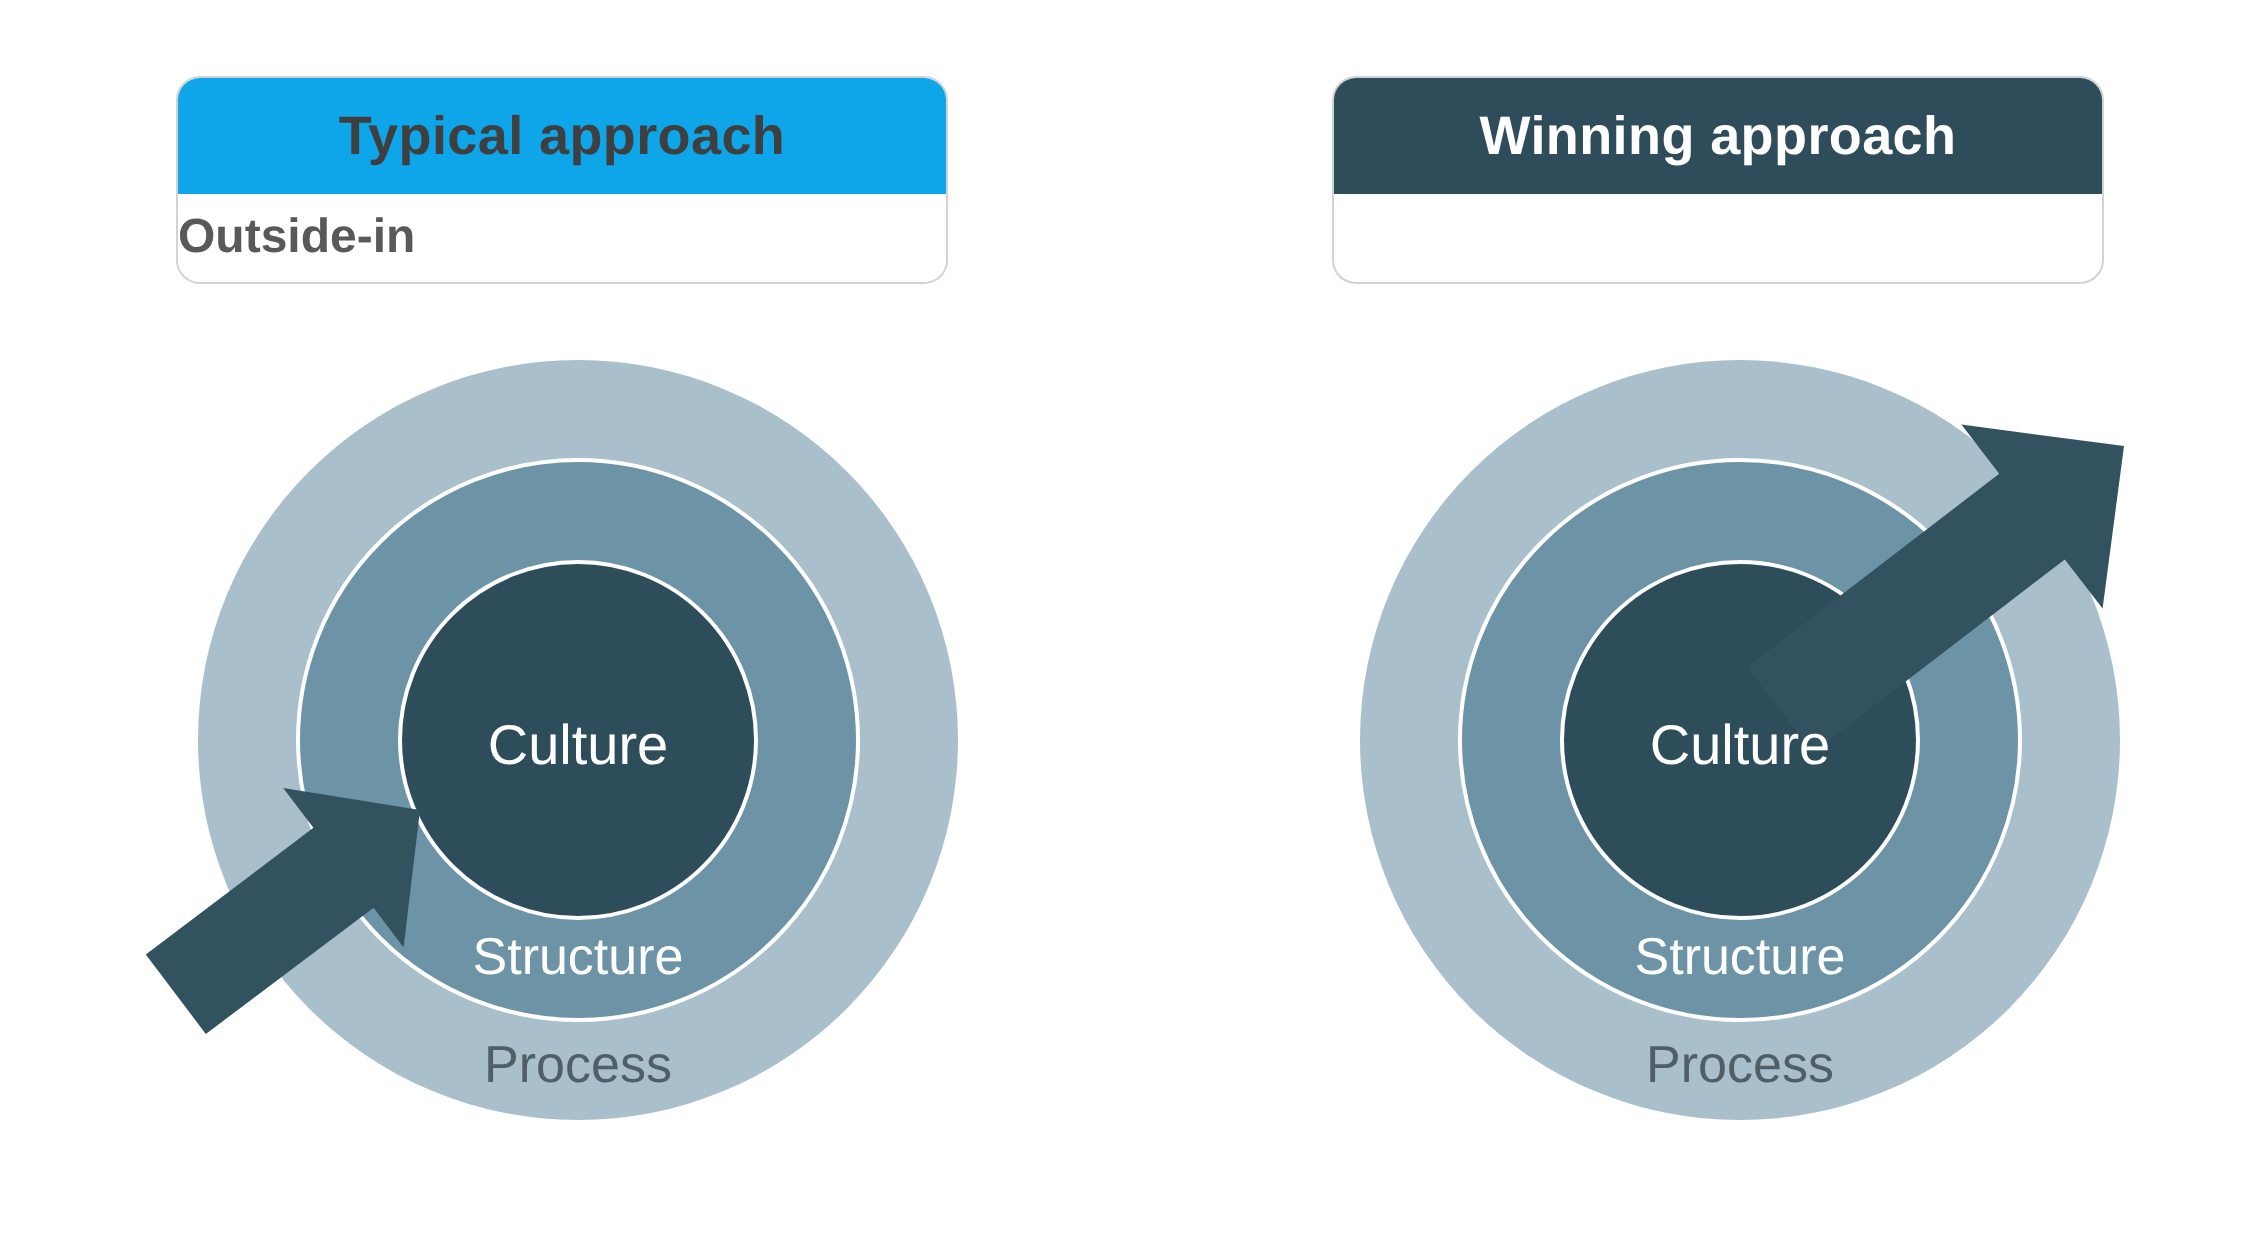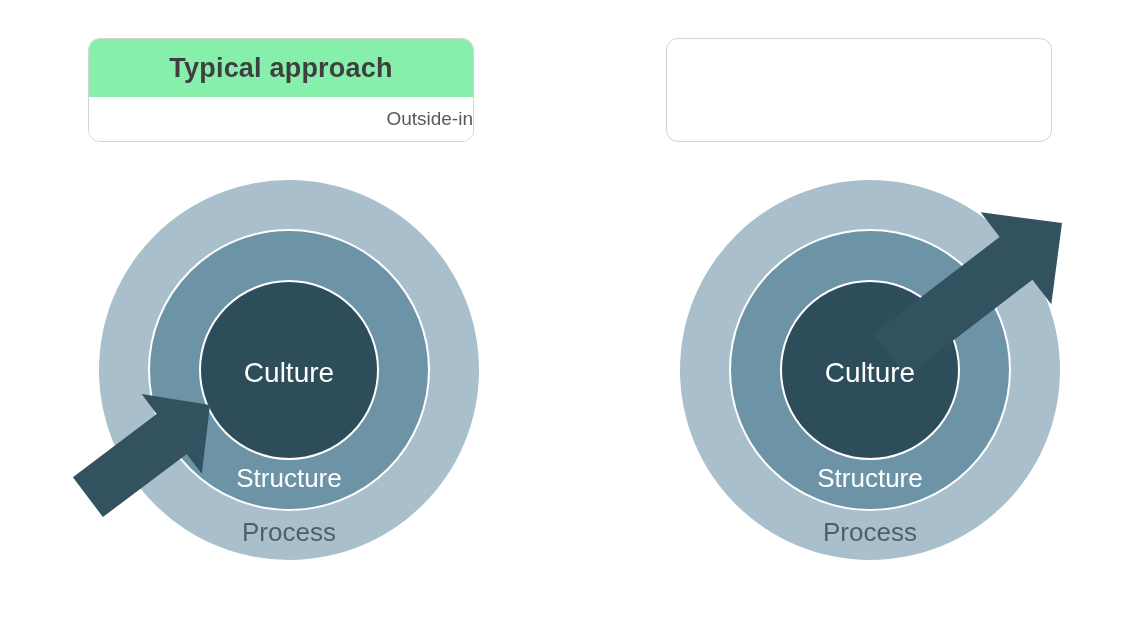--- a/index.html
+++ b/index.html
@@ -38,29 +38,29 @@
   .card.right { left: 666px; }
   .card-top {
     height: 58px;
     display: flex;
     align-items: center;
     justify-content: center;
     font-size: 27px;
     font-weight: 600;
     letter-spacing: 0.2px;
   }
-  .card.left  .card-top { background: #86efac; color: #3f3f3f; }
+  .card.left  .card-top { background: #0ea5e9; color: #3f3f3f; }
   .card.right .card-top { background: #2e4c59; color: #ffffff; }
   .card-bottom {
     height: 44px;
     display: flex;
     align-items: center;
-    justify-content: flex-end;
-    font-size: 19px;
-    font-weight: 400;
+    justify-content: flex-start;
+    font-size: 24px;
+    font-weight: 700;
     color: #595959;
     background: #ffffff;
   }
   
   text {
     font-family: "Liberation Sans", sans-serif;
     text-anchor: middle;
   }
   .lbl-inner  { font-size: 28px; font-weight: 300; }
   .lbl-middle { font-size: 26px; font-weight: 300; }
@@ -101,15 +101,18 @@
   <div class="card left">
     <div class="card-top">
       <span>Typical approach</span>
     </div>
     <div class="card-bottom">
       <span>Outside-in</span>
     </div>
   </div>
 
   <div class="card right">
+    <div class="card-top">
+      <span>Winning approach</span>
+    </div>
   </div>
 
 </div>
 
 </body></html>

